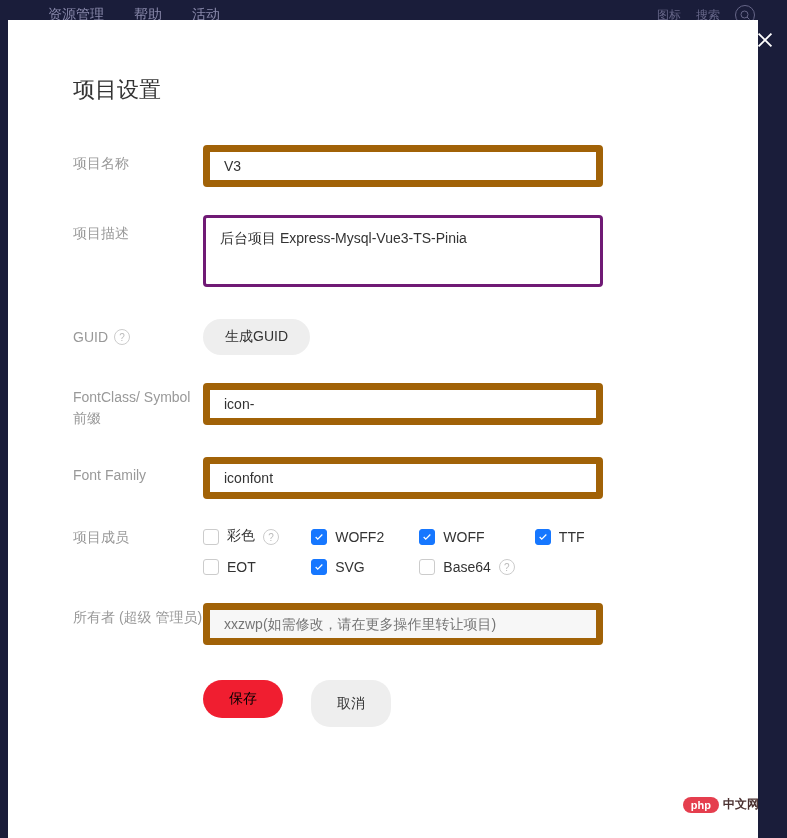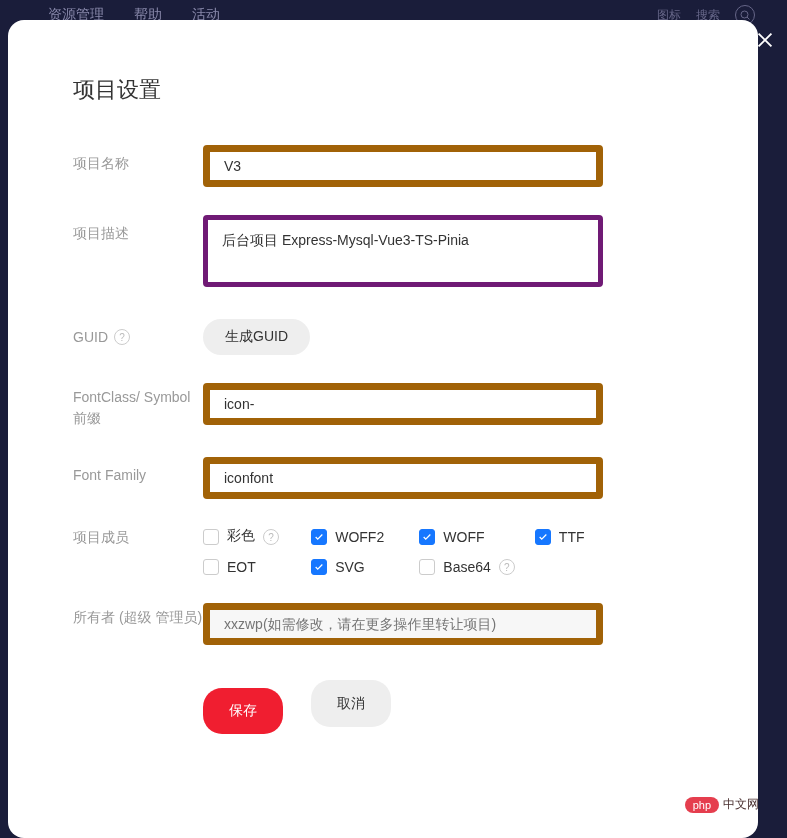--- a/index.html
+++ b/index.html
@@ -46,21 +46,21 @@
       align-items: center;
       justify-content: center;
     }
     .modal {
       position: absolute;
       top: 20px;
       left: 8px;
       width: 750px;
       height: 818px;
       background: #fff;
-      border-radius: 16px;
+      border-radius: 0;
       padding: 55px 65px 40px 65px;
       overflow: hidden;
     }
     .close-btn {
       position: absolute;
       top: 26px;
       right: 8px;
       width: 28px;
       height: 28px;
       color: #fff;
@@ -123,21 +123,21 @@
       outline: none;
     }
     .text-input:disabled {
       background: #f7f7f7;
       color: #bbb;
     }
     .textarea-input {
       width: 100%;
       max-width: 400px;
       height: 72px;
-      border: 5px solid #701a75;
+      border: 3px solid #701a75;
       border-radius: 4px;
       padding: 12px 14px;
       font-size: 14px;
       color: #333;
       outline: none;
       resize: none;
       font-family: inherit;
     }
     .pill-btn {
       height: 36px;
@@ -180,49 +180,48 @@
       width: 10px;
       height: 10px;
     }
     .form-actions {
       margin-left: 130px;
       margin-top: 35px;
       display: flex;
       gap: 28px;
     }
     .btn-primary {
-      height: 46px;
+      height: 38px;
       padding: 0 26px;
       background: #f01e30;
       border: none;
       border-radius: 19px;
       font-size: 14px;
-      color: #ffffff;
-      cursor: pointer;
-      margin-top: 8px;
+      color: #000000;
+      cursor: pointer;
     }
     .btn-secondary {
       height: 47px;
       padding: 0 26px;
       background: #eeeeee;
       border: none;
       border-radius: 19px;
       font-size: 14px;
       color: #333;
       cursor: pointer;
     }
     .php-badge {
       position: absolute;
       bottom: 25px;
       right: 28px;
       display: flex;
       align-items: center;
       gap: 4px;
       font-size: 12px;
-      font-weight: normal;
+      font-weight: bold;
     }
     .php-pill {
       background: #e53e4e;
       color: #fff;
       padding: 2px 8px;
       border-radius: 10px;
       font-size: 11px;
     }
   </style>
 </head>

